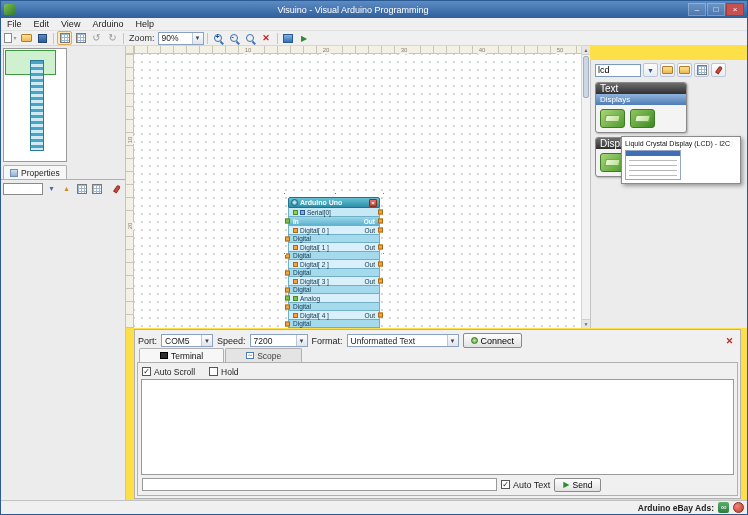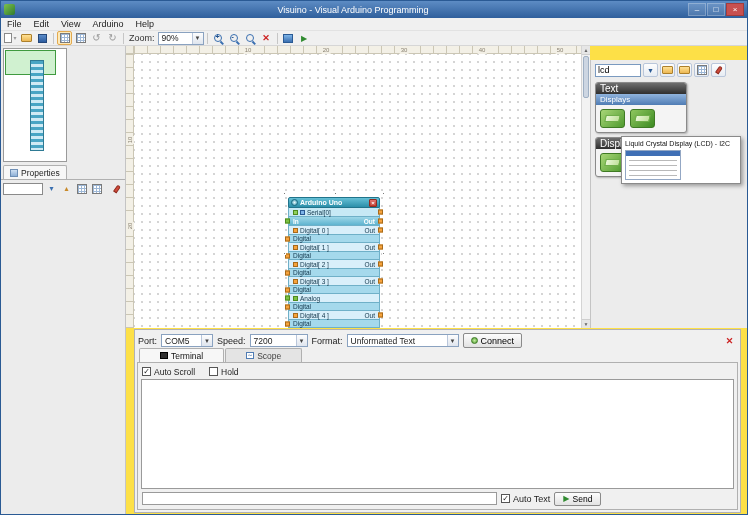--- a/index.html
+++ b/index.html
@@ -479,13 +479,18 @@
               <span class="ic-play">▶</span>
               <span>Send</span>
             </button>
             <div style="flex:1"></div>
           </div>
         </div>
       </div>
     </div>
   </div>
 
+  <div class="statusbar">
+    <span>Arduino eBay Ads:</span>
+    <span class="ad-ic1">∞</span>
+    <span class="ad-ic2"></span>
+  </div>
 </div>
 
 </body></html>

